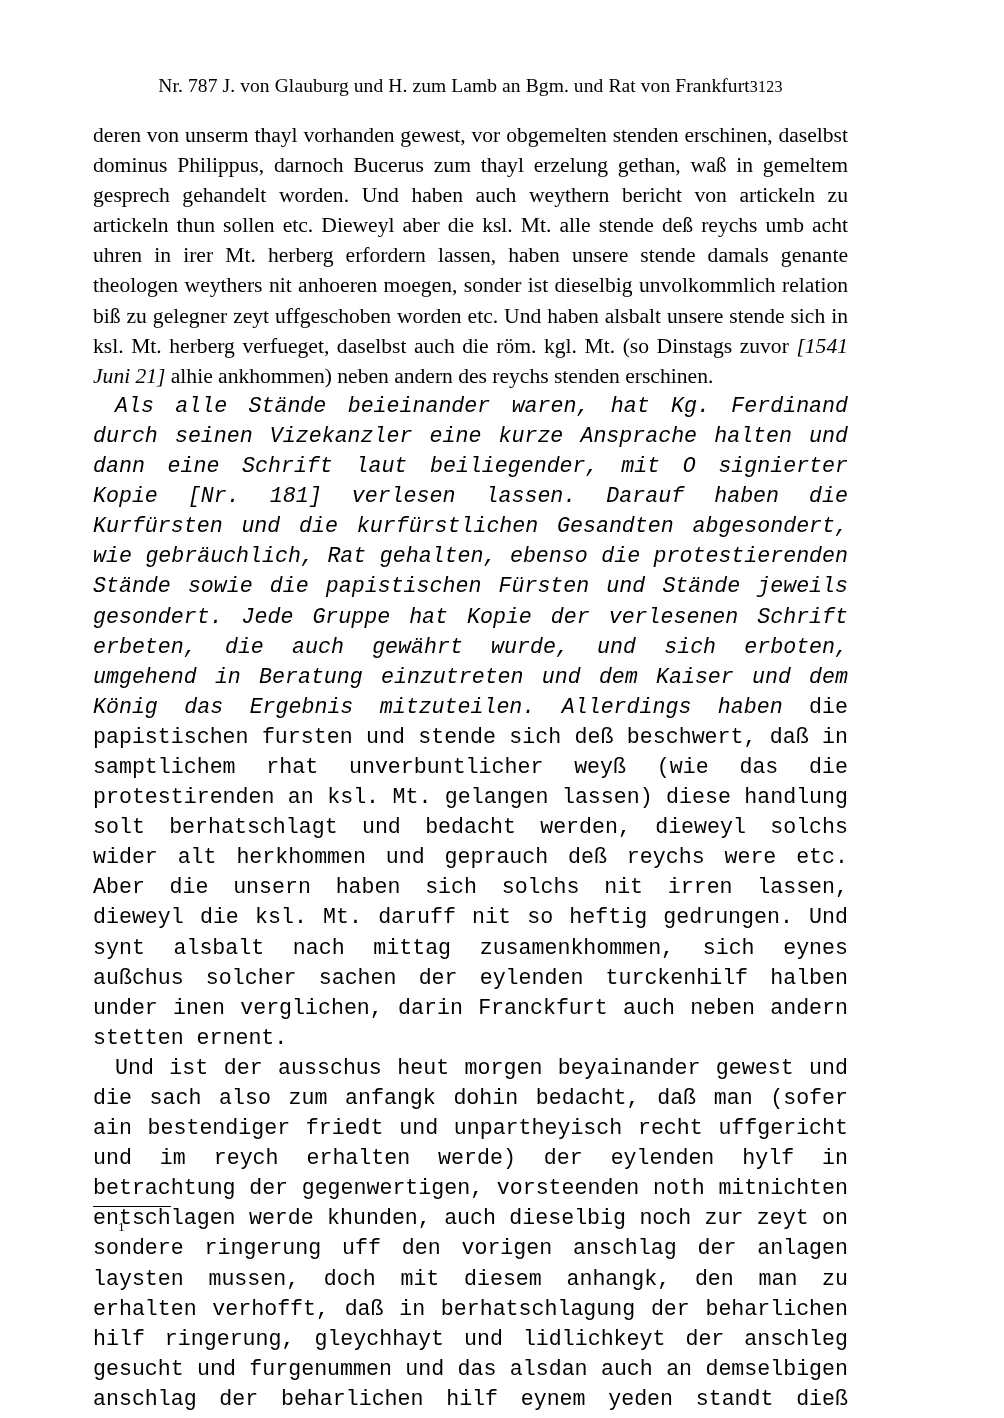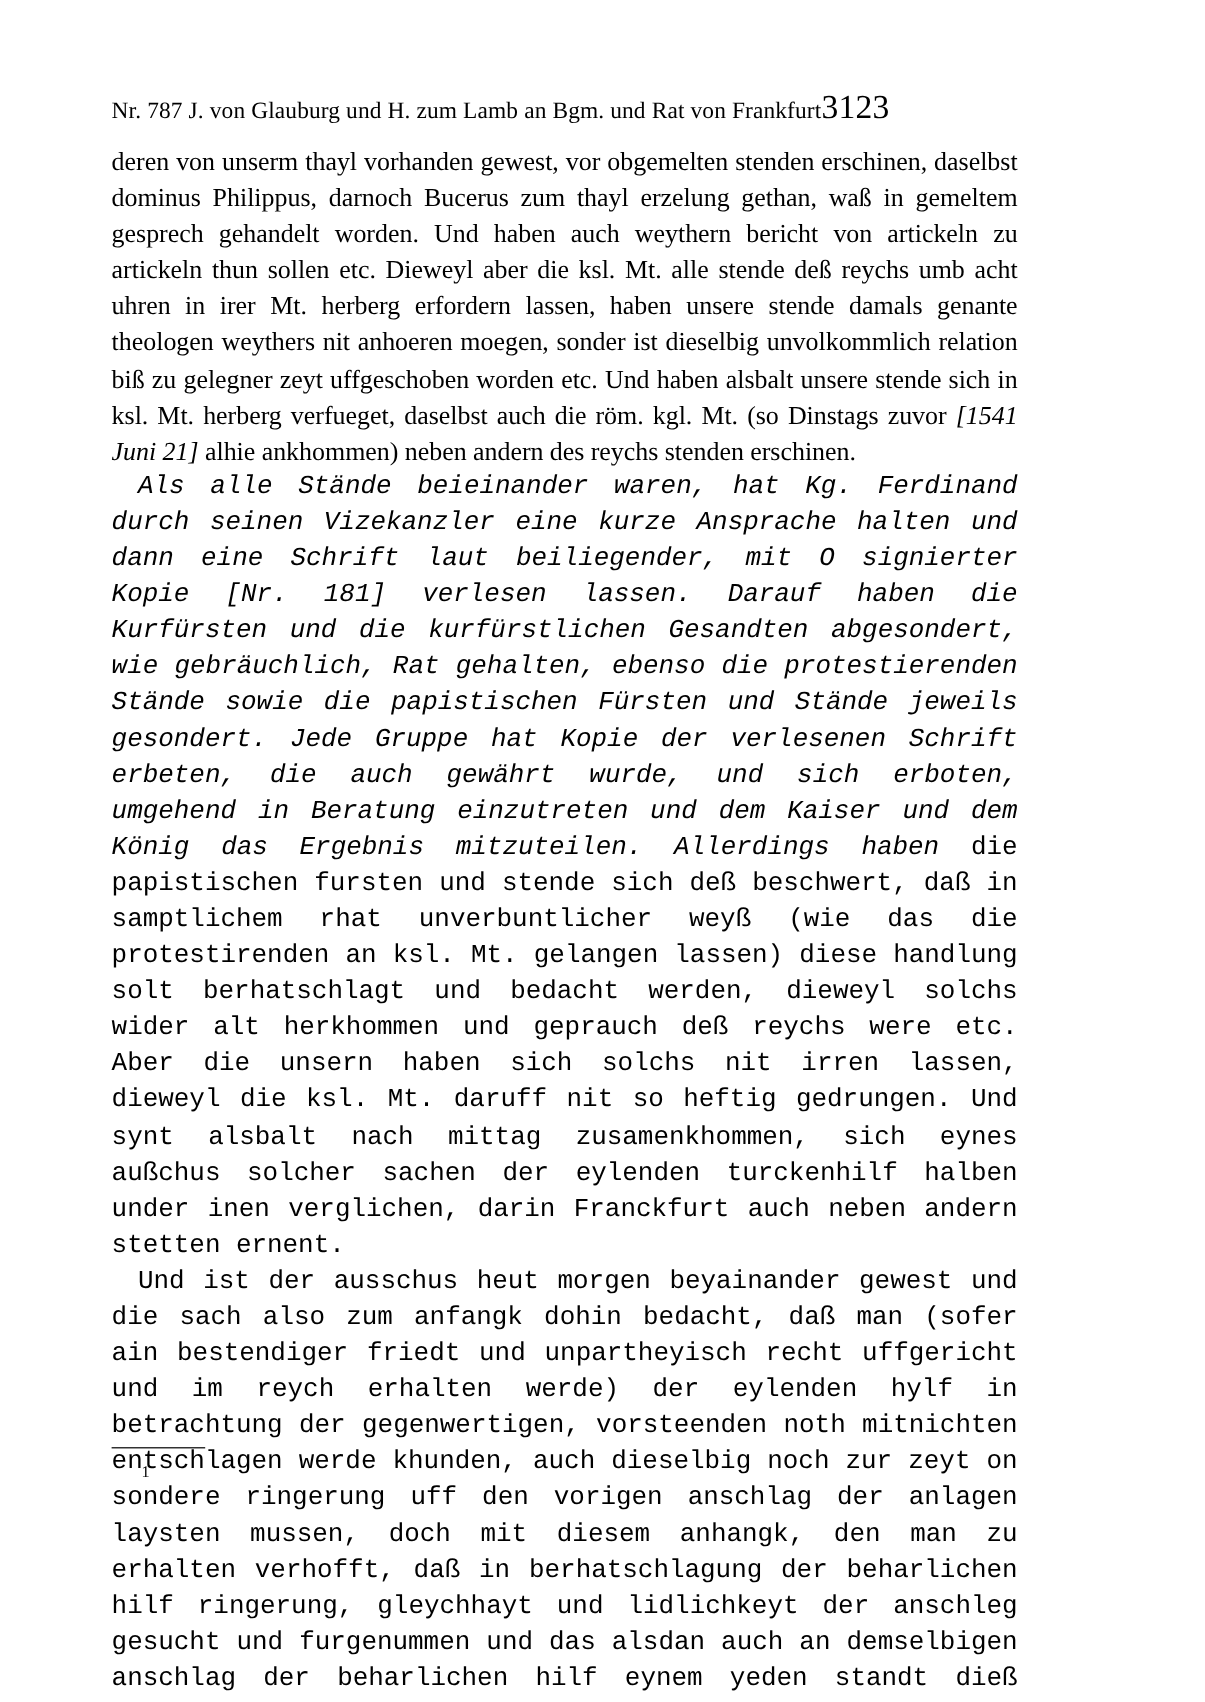--- a/index.html
+++ b/index.html
@@ -28,30 +28,30 @@
 
   
   .header {
     position: absolute;
     left: 93px;
     top: 76px;
     width: 755px;
     height: 30px;
     display: flex;
     align-items: baseline;
-    justify-content: flex-start;
+    justify-content: center;
   }
   .header-title {
     font-size: 19.5px;
     line-height: 1;
     letter-spacing: 0.1px;
     white-space: nowrap;
   }
   .header-pageno {
-    font-size: 28px;
+    font-size: 16px;
     line-height: 1;
     letter-spacing: 0.2px;
   }
 
   
   .textblock {
     position: absolute;
     left: 93px;
     top: 120px;
     width: 755px;

